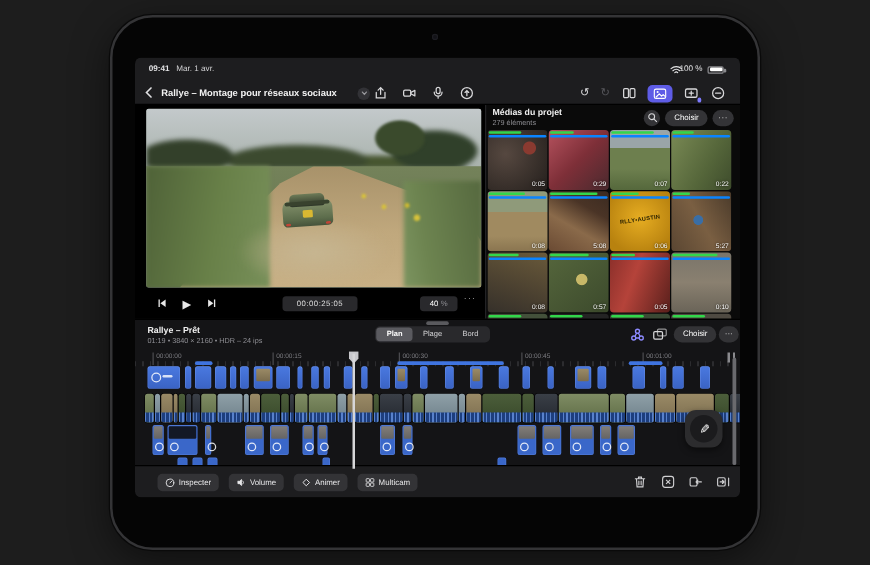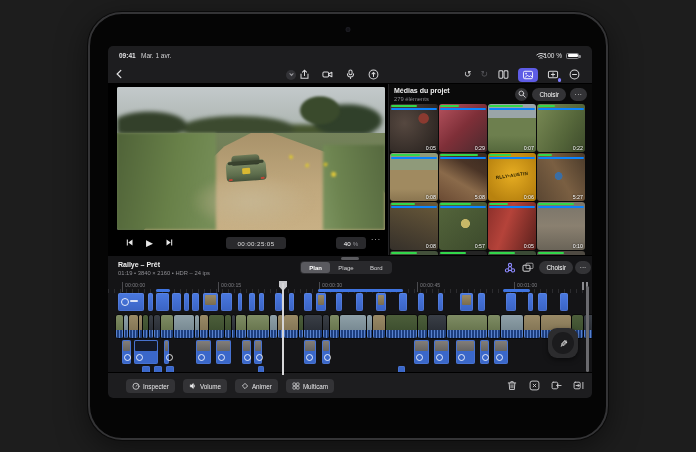--- a/index.html
+++ b/index.html
@@ -199,20 +199,21 @@
       <span class="sb-batt-txt">100 %</span>
       <span class="battery"></span>
     </div>
 
     <div class="apptoolbar">
       <div class="back-btn">
         <svg width="8" height="10" viewBox="0 0 8 11" fill="none" stroke="#e0e0e2" stroke-width="1.4" stroke-linecap="round">
             <path d="M6 1.5 2 5.5 6 9.5"></path>
           </svg>
       </div>
+      <div class="doc-title">Rallye – Montage pour réseaux sociaux</div>
       <div class="title-chev">
         <svg width="7" height="7" viewBox="0 0 11 11" fill="none" stroke="#9a9a9e" stroke-width="1.6" stroke-linecap="round">
             <path d="M3 4.2 5.5 7 8 4.2"></path>
           </svg>
       </div>
       <div class="ctr-icons">
         <span class="tb-ic">
           <svg width="11" height="11" viewBox="0 0 12 12" fill="none" stroke="#d8d8da" stroke-width="1.1" stroke-linecap="round">
             <path d="M6 1.4v5.6M3.8 3.4 6 1.2l2.2 2.2M2.2 5.4v4.8h7.6V5.4"></path>
           </svg>

